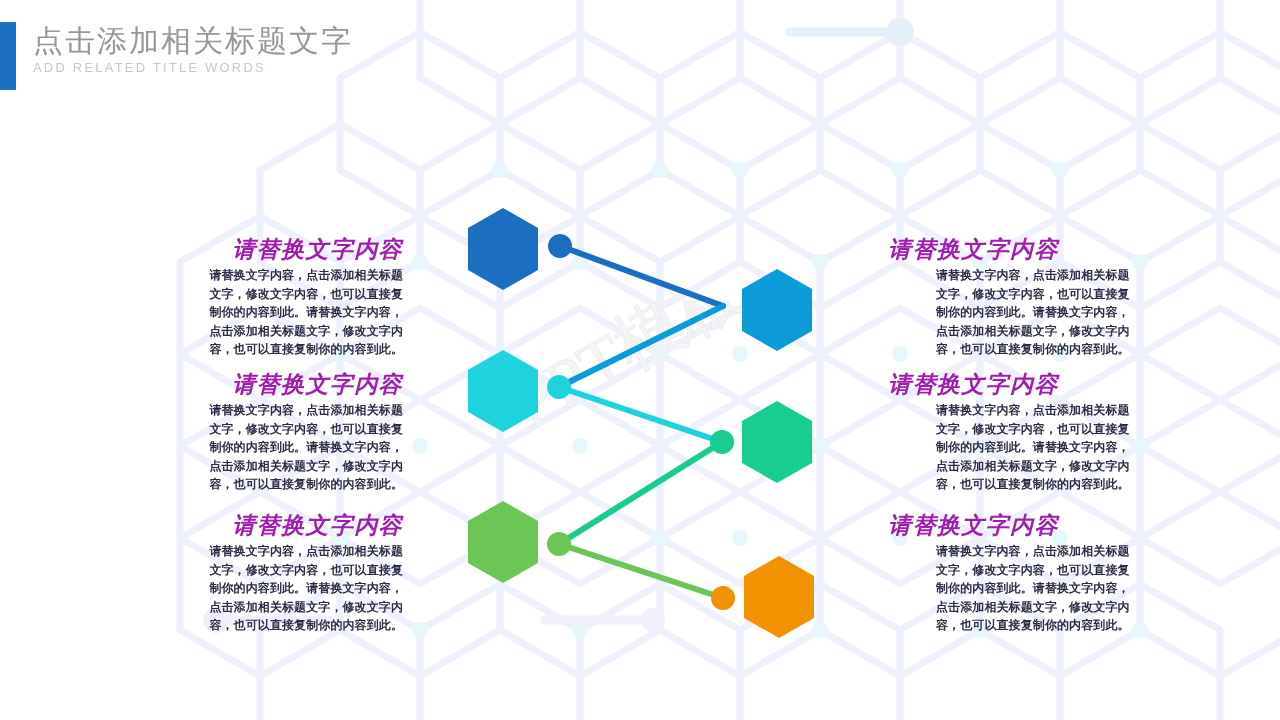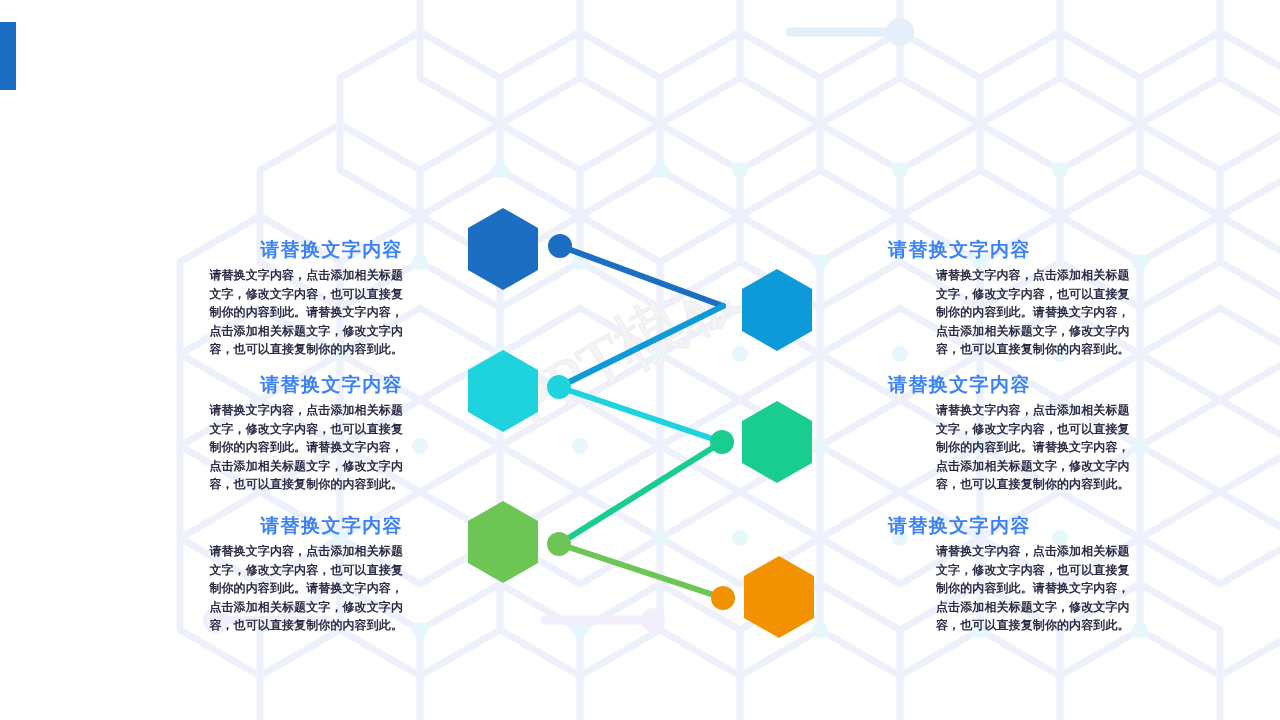--- a/index.html
+++ b/index.html
@@ -71,27 +71,28 @@
 
   
   .item-text {
     position: absolute;
     width: 243px;
   }
   .item-text.left  { text-align: right; }
   .item-text.right { text-align: left;  }
 
   .item-heading {
-    font-size: 19px;
+    font-size: 23px;
     font-weight: 700;
-    color: #3b82f6;
+    color: #a21caf;
     letter-spacing: 1.4px;
     line-height: 25px;
     margin-bottom: 4px;
     white-space: nowrap;
+    font-style: italic;
   }
   .item-body {
     font-size: 12px;
     font-weight: 700;
     color: #2b2b45;
     line-height: 18.6px;
     letter-spacing: 0.1px;
     margin-left: 48px;
   }
 
@@ -253,20 +254,22 @@
       <circle cx="559" cy="387" r="12" fill="#1fd3de"></circle>
       <circle cx="722" cy="442" r="12" fill="#19cd90"></circle>
       <circle cx="559" cy="544" r="12" fill="#6dc556"></circle>
       <circle cx="723" cy="598" r="12" fill="#f39200"></circle>
     </g>
   </svg>
 
   <div id="title-block">
     <div id="title-accent-bar"></div>
     <div id="title-texts">
+      <div id="title-main">点击添加相关标题文字</div>
+      <div id="title-sub">ADD RELATED TITLE WORDS</div>
     </div>
   </div>
 
   <div class="item-text left" style="left:160px; top:237px;">
     <div class="item-heading">请替换文字内容</div>
     <div class="item-body">请替换文字内容，点击添加相关标题文字，修改文字内容，也可以直接复制你的内容到此。请替换文字内容，点击添加相关标题文字，修改文字内容，也可以直接复制你的内容到此。</div>
   </div>
 
   <div class="item-text right" style="left:888px; top:237px;">
     <div class="item-heading">请替换文字内容</div>

